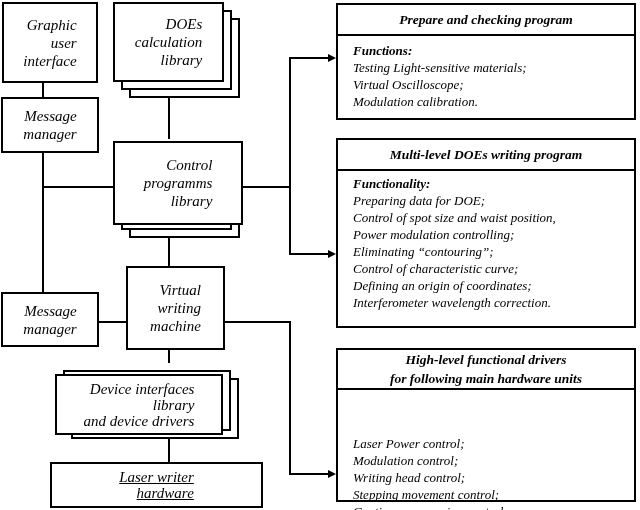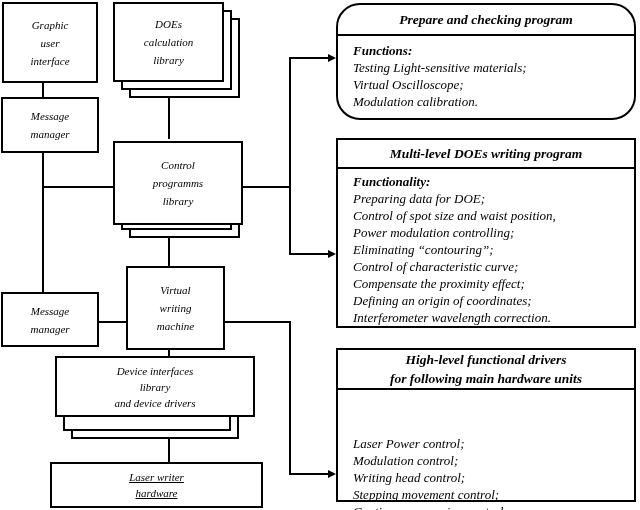--- a/index.html
+++ b/index.html
@@ -8,21 +8,21 @@
     font-family:"Liberation Serif","DejaVu Serif",serif;
     overflow:hidden;
   }
   .box {
     position:absolute; background:#ffffff; border:2px solid #000;
     box-sizing:border-box;
   }
   .node-label {
     width:100%; height:100%;
     display:flex; align-items:center; justify-content:center;
-    text-align:center; font-style:italic; font-size:11px; line-height:18px;
+    text-align:right; font-style:italic; font-size:15px; line-height:18px;
     white-space:pre-line;
   }
   .node-label.tight { line-height:16px; }
   .stack { position:absolute; background:#ffffff; border:2px solid #000; box-sizing:border-box; }
   .vline, .hline { position:absolute; background:#000; }
   .arrow-right {
     position:absolute; width:0; height:0;
     border-top:4px solid transparent; border-bottom:4px solid transparent;
     border-left:8px solid #000;
   }
@@ -102,51 +102,50 @@
   </div>
 
   <div class="box" style="left:126px; top:266px; width:99px; height:84px;">
     <div class="node-label">Virtual
 writing
 machine</div>
   </div>
 
   <div class="stack" style="left:71px; top:378px; width:168px; height:61px;"></div>
   <div class="stack" style="left:63px; top:370px; width:168px; height:61px;"></div>
-  <div class="box" style="left:55px; top:356px; width:200px; height:61px;">
+  <div class="box" style="left:55px; top:374px; width:168px; height:61px;">
     <div class="node-label tight">Device interfaces
 library
 and device drivers</div>
   </div>
 
   <div class="box" style="left:50px; top:462px; width:213px; height:46px;text-decoration:underline;">
     <div class="node-label tight">Laser writer
 hardware</div>
   </div>
 
-  <div class="panel" style="left:336px; top:3px; width:300px; height:117px;border-radius:24px;">
+  <div class="panel" style="left:336px; top:3px; width:300px; height:117px;">
     <div class="panel-header" style="height:31px;">Prepare and checking program</div>
     <div class="panel-body" style="padding-top:6px;">
       <div class="bline intro">Functions:</div>
       <div class="bline">Testing Light-sensitive materials;</div>
       <div class="bline">Virtual Oscilloscope;</div>
       <div class="bline">Modulation calibration.</div>
     </div>
   </div>
 
   <div class="panel" style="left:336px; top:138px; width:300px; height:190px;">
     <div class="panel-header" style="height:31px;">Multi-level DOEs writing program</div>
     <div class="panel-body" style="padding-top:4px;">
       <div class="bline intro">Functionality:</div>
       <div class="bline">Preparing data for DOE;</div>
       <div class="bline">Control of spot size and waist position,</div>
       <div class="bline">Power modulation controlling;</div>
       <div class="bline">Eliminating “contouring”;</div>
       <div class="bline">Control of characteristic curve;</div>
-      <div class="bline">Compensate the proximity effect;</div>
       <div class="bline">Defining an origin of coordinates;</div>
       <div class="bline">Interferometer wavelength correction.</div>
     </div>
   </div>
 
   <div class="panel" style="left:336px; top:348px; width:300px; height:154px;gap:36px;">
     <div class="panel-header" style="height:49px;">High-level functional drivers
 for following main hardware units</div>
     <div class="panel-body" style="padding-top:9px;">
       <div class="bline">Laser Power control;</div>

